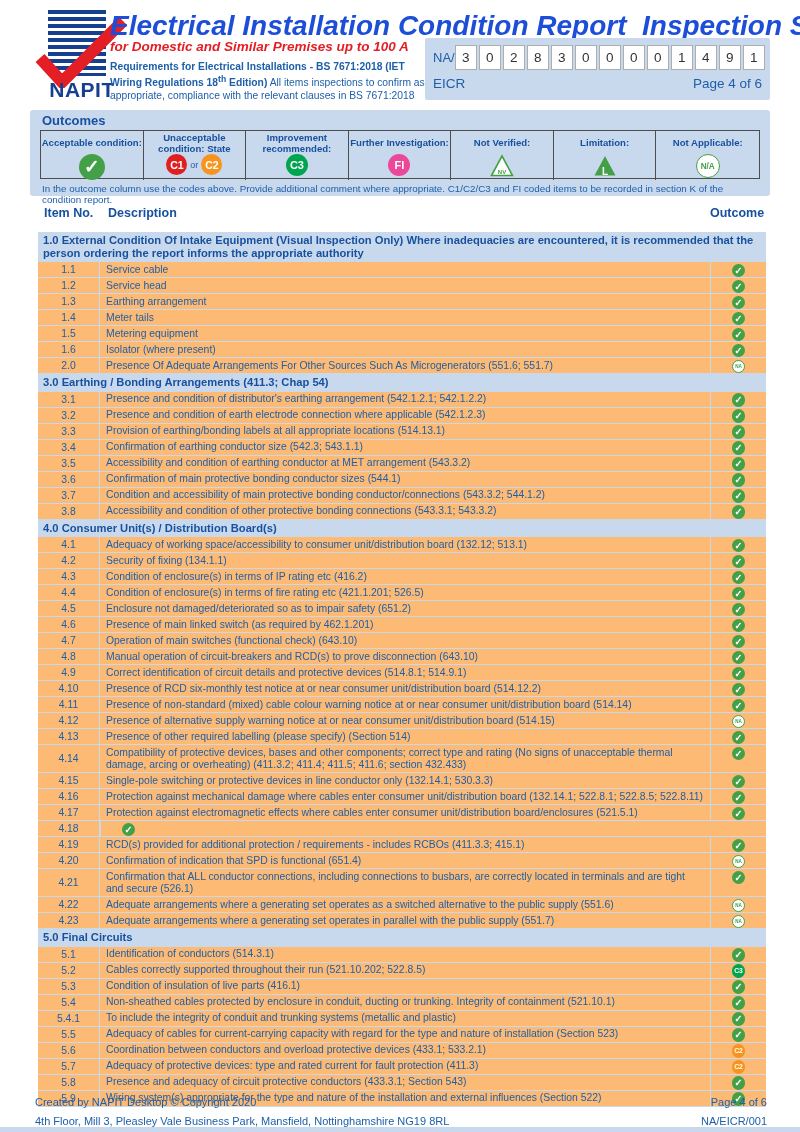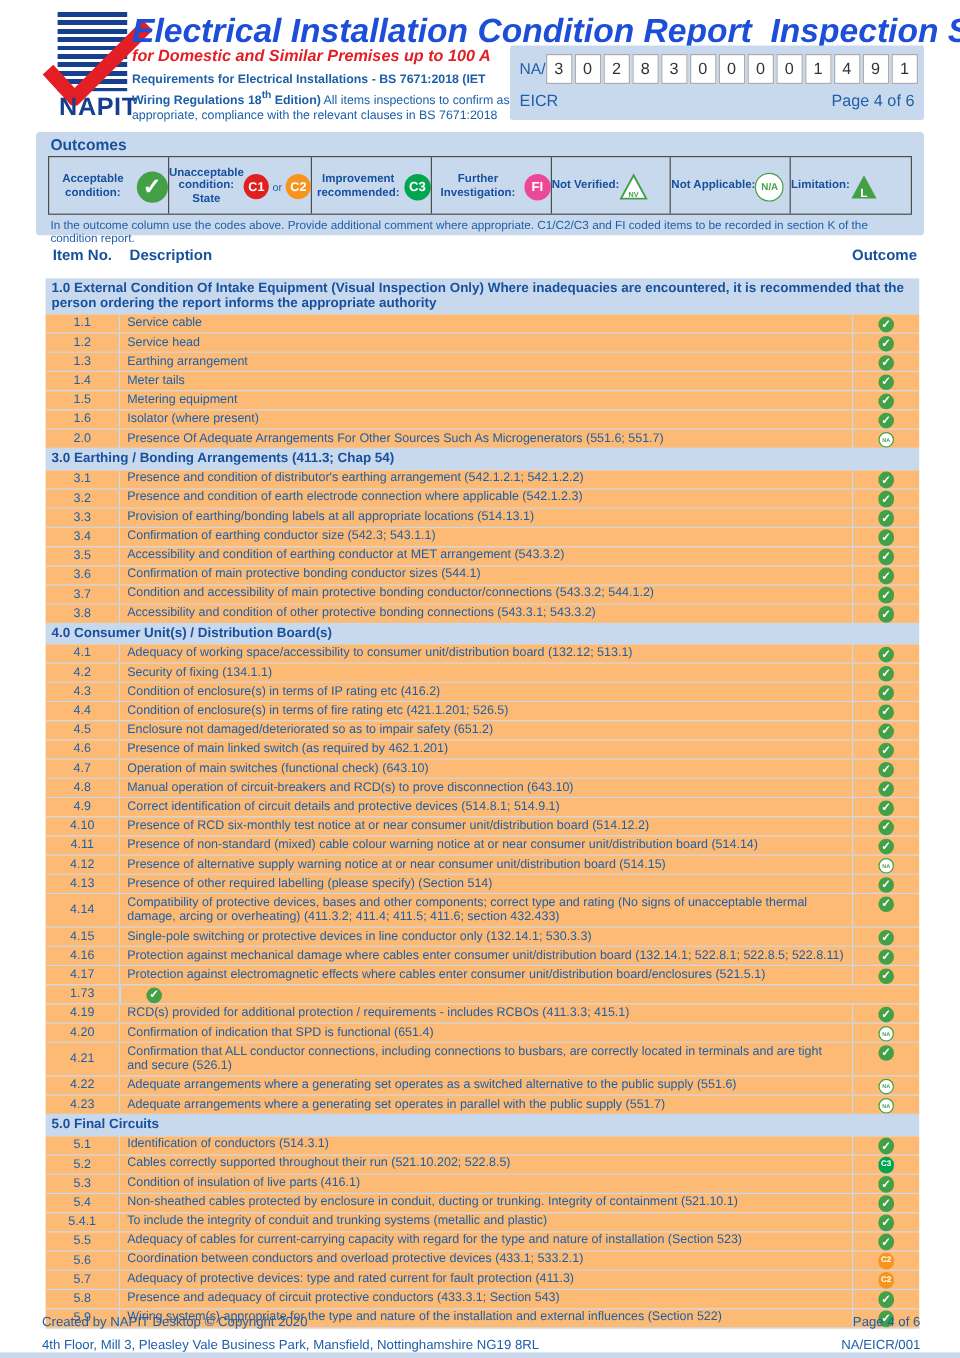--- a/index.html
+++ b/index.html
@@ -29,21 +29,21 @@
     color:#333;font-size:13.5px;display:flex;align-items:center;justify-content:center;}
   .serial-row2{display:flex;justify-content:space-between;margin-top:6px;
     color:#1d5fa9;font-size:13.5px;}
 
   
   .outcomes{position:absolute;left:30px;top:110px;width:740px;height:86px;
     background:#c9d9ed;border-radius:3px;box-sizing:border-box;padding:2px 10px;}
   .outcomes-title{color:#17509e;font-weight:bold;font-size:13px;margin:1px 0 2px 2px;}
   .legend{display:grid;grid-template-columns:repeat(7,1fr);border:1px solid #4d4d4d;
     height:47px;background:#c9d9ed;}
-  .legend-cell{border-right:1px solid #4d4d4d;display:flex;flex-direction:row;
+  .legend-cell{border-right:1px solid #4d4d4d;display:flex;flex-direction:column;
     align-items:center;justify-content:flex-start;padding-top:2px;box-sizing:border-box;}
   .legend-cell:last-child{border-right:none;}
   .legend-label{color:#17509e;font-weight:bold;font-size:9.6px;line-height:10.5px;
     text-align:center;min-height:21px;display:flex;align-items:center;}
   .legend-icons{display:flex;align-items:center;gap:3px;margin-top:0px;}
   .or-label{color:#1d5fa9;font-size:9px;}
   .outcomes-note{color:#1d5fa9;font-size:9.8px;margin-top:4px;margin-left:2px;}
 
   
   .table{position:absolute;left:38px;top:200px;width:728px;}
@@ -144,32 +144,32 @@
         <div class="legend-cell">
           <div class="legend-label">Not Verified:</div>
           <div class="legend-icons">
             <svg width="24" height="24" viewBox="0 0 24 24">
               <polygon points="12,2 22.5,21.5 1.5,21.5" fill="#ffffff" stroke="#43a047" stroke-width="1.6"></polygon>
               <text x="12" text-anchor="middle" font-family="Liberation Sans, sans-serif" font-weight="bold" y="20" font-size="6" fill="#43a047">NV</text>
             </svg>
           </div>
         </div>
         <div class="legend-cell">
-          <div class="legend-label">Not Applicable:</div>
-          <div class="legend-icons">
-            <span class="icon-circle" style="height: 24px; width: 24px; background: rgb(255, 255, 255); border: 1.5px solid rgb(67, 160, 71); color: rgb(67, 160, 71); font-size: 8.16px;">N/A</span>
-          </div>
-        </div>
-        <div class="legend-cell">
           <div class="legend-label">Limitation:</div>
           <div class="legend-icons">
             <svg width="24" height="24" viewBox="0 0 24 24">
               <polygon points="12,2 22.5,21.5 1.5,21.5" fill="#43a047"></polygon>
               <text x="12" text-anchor="middle" font-family="Liberation Sans, sans-serif" font-weight="bold" y="20.5" font-size="10" fill="#ffffff">L</text>
             </svg>
+          </div>
+        </div>
+        <div class="legend-cell">
+          <div class="legend-label">Not Applicable:</div>
+          <div class="legend-icons">
+            <span class="icon-circle" style="height: 24px; width: 24px; background: rgb(255, 255, 255); border: 1.5px solid rgb(67, 160, 71); color: rgb(67, 160, 71); font-size: 8.16px;">N/A</span>
           </div>
         </div>
       </div>
     <div class="outcomes-note">In the outcome column use the codes above. Provide additional comment where appropriate. C1/C2/C3 and FI coded items to be recorded in section K of the condition report.</div>
   </div>
 
   <div class="table">
     <div class="thead">
       <div class="col-item">Item No.</div>
       <div class="col-desc">Description</div>
@@ -397,21 +397,21 @@
           </div>
         </div>
         <div class="trow">
           <div class="cell-item">4.17</div>
           <div class="cell-desc">Protection against electromagnetic effects where cables enter consumer unit/distribution board/enclosures (521.5.1)</div>
           <div class="cell-out">
             <span class="icon-circle" style="height: 13.5px; width: 13.5px; background: rgb(67, 160, 71); color: rgb(255, 255, 255); font-size: 9.72px;">✓</span>
           </div>
         </div>
         <div class="trow">
-          <div class="cell-item">1.73</div>
+          <div class="cell-item">4.18</div>
           <div class="cell-out">
             <span class="icon-circle" style="height: 13.5px; width: 13.5px; background: rgb(67, 160, 71); color: rgb(255, 255, 255); font-size: 9.72px;">✓</span>
           </div>
         </div>
         <div class="trow">
           <div class="cell-item">4.19</div>
           <div class="cell-desc">RCD(s) provided for additional protection / requirements - includes RCBOs (411.3.3; 415.1)</div>
           <div class="cell-out">
             <span class="icon-circle" style="height: 13.5px; width: 13.5px; background: rgb(67, 160, 71); color: rgb(255, 255, 255); font-size: 9.72px;">✓</span>
           </div>

